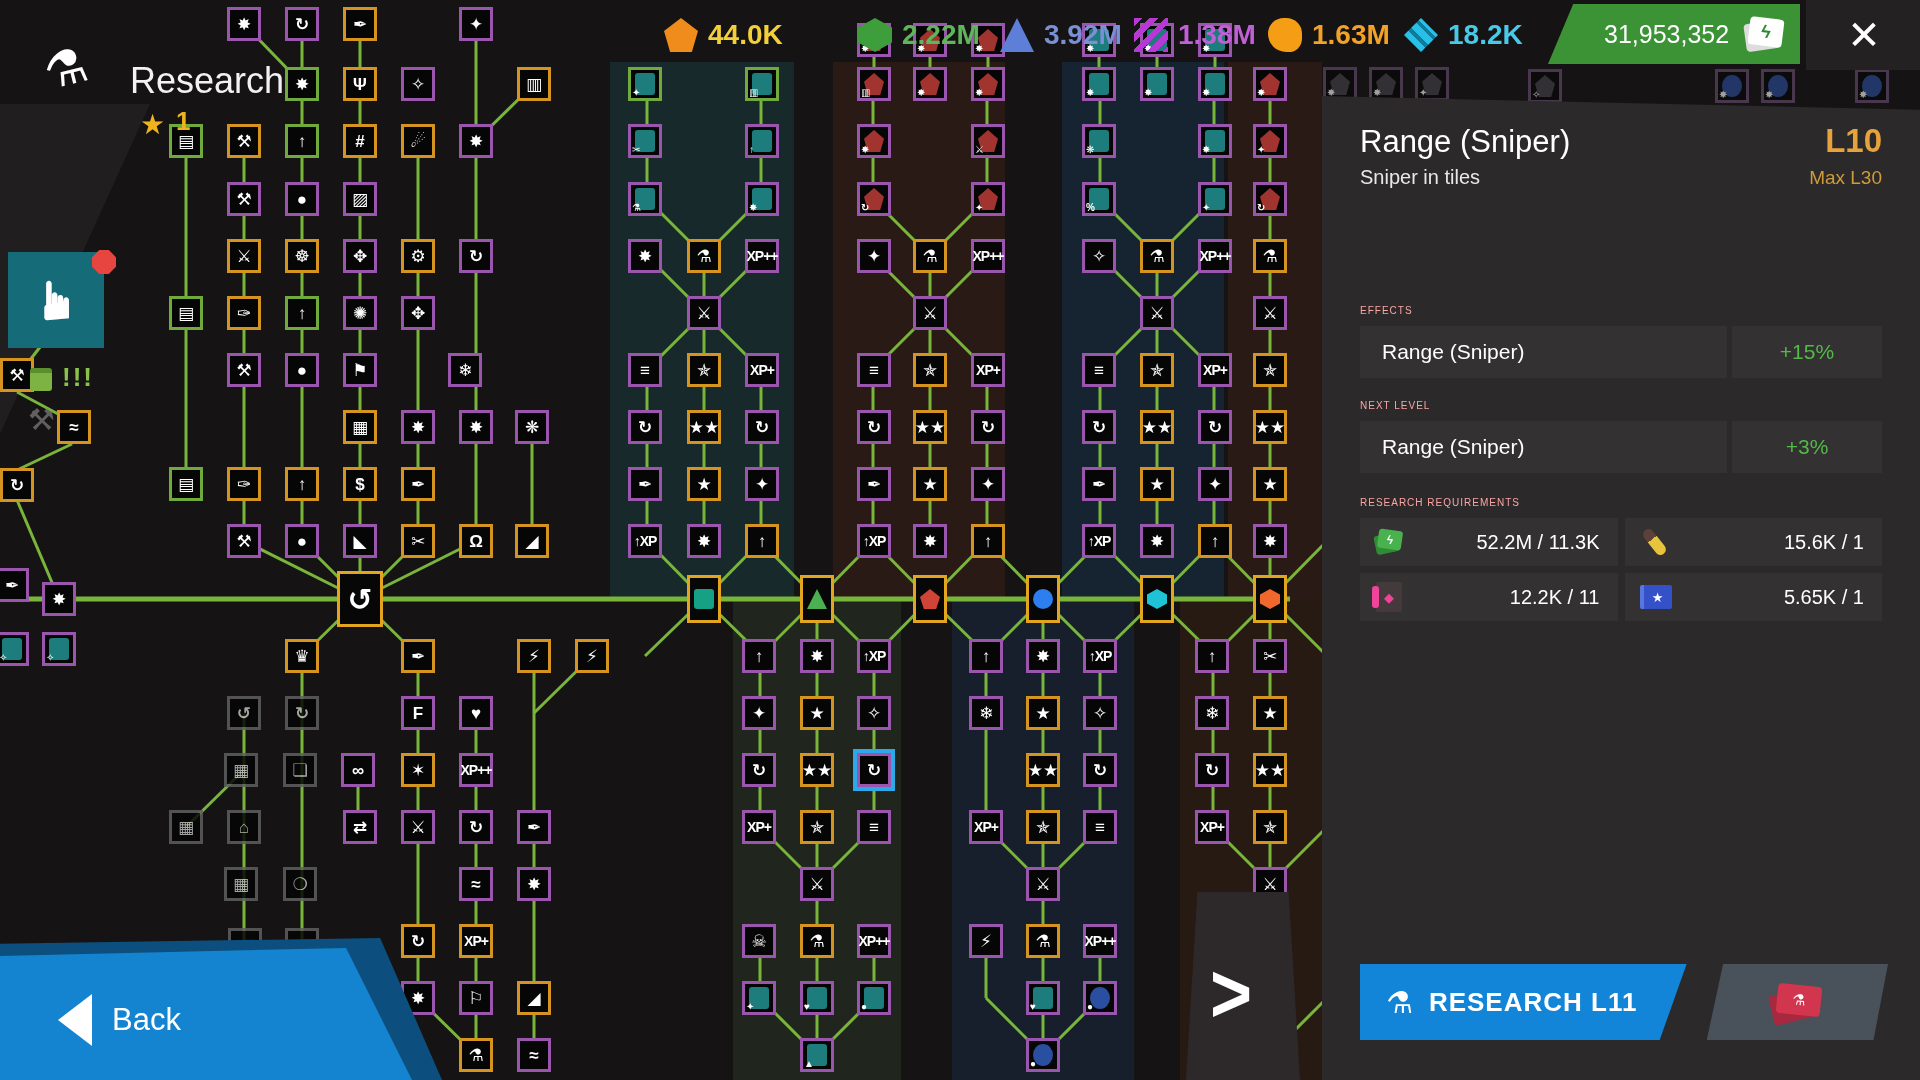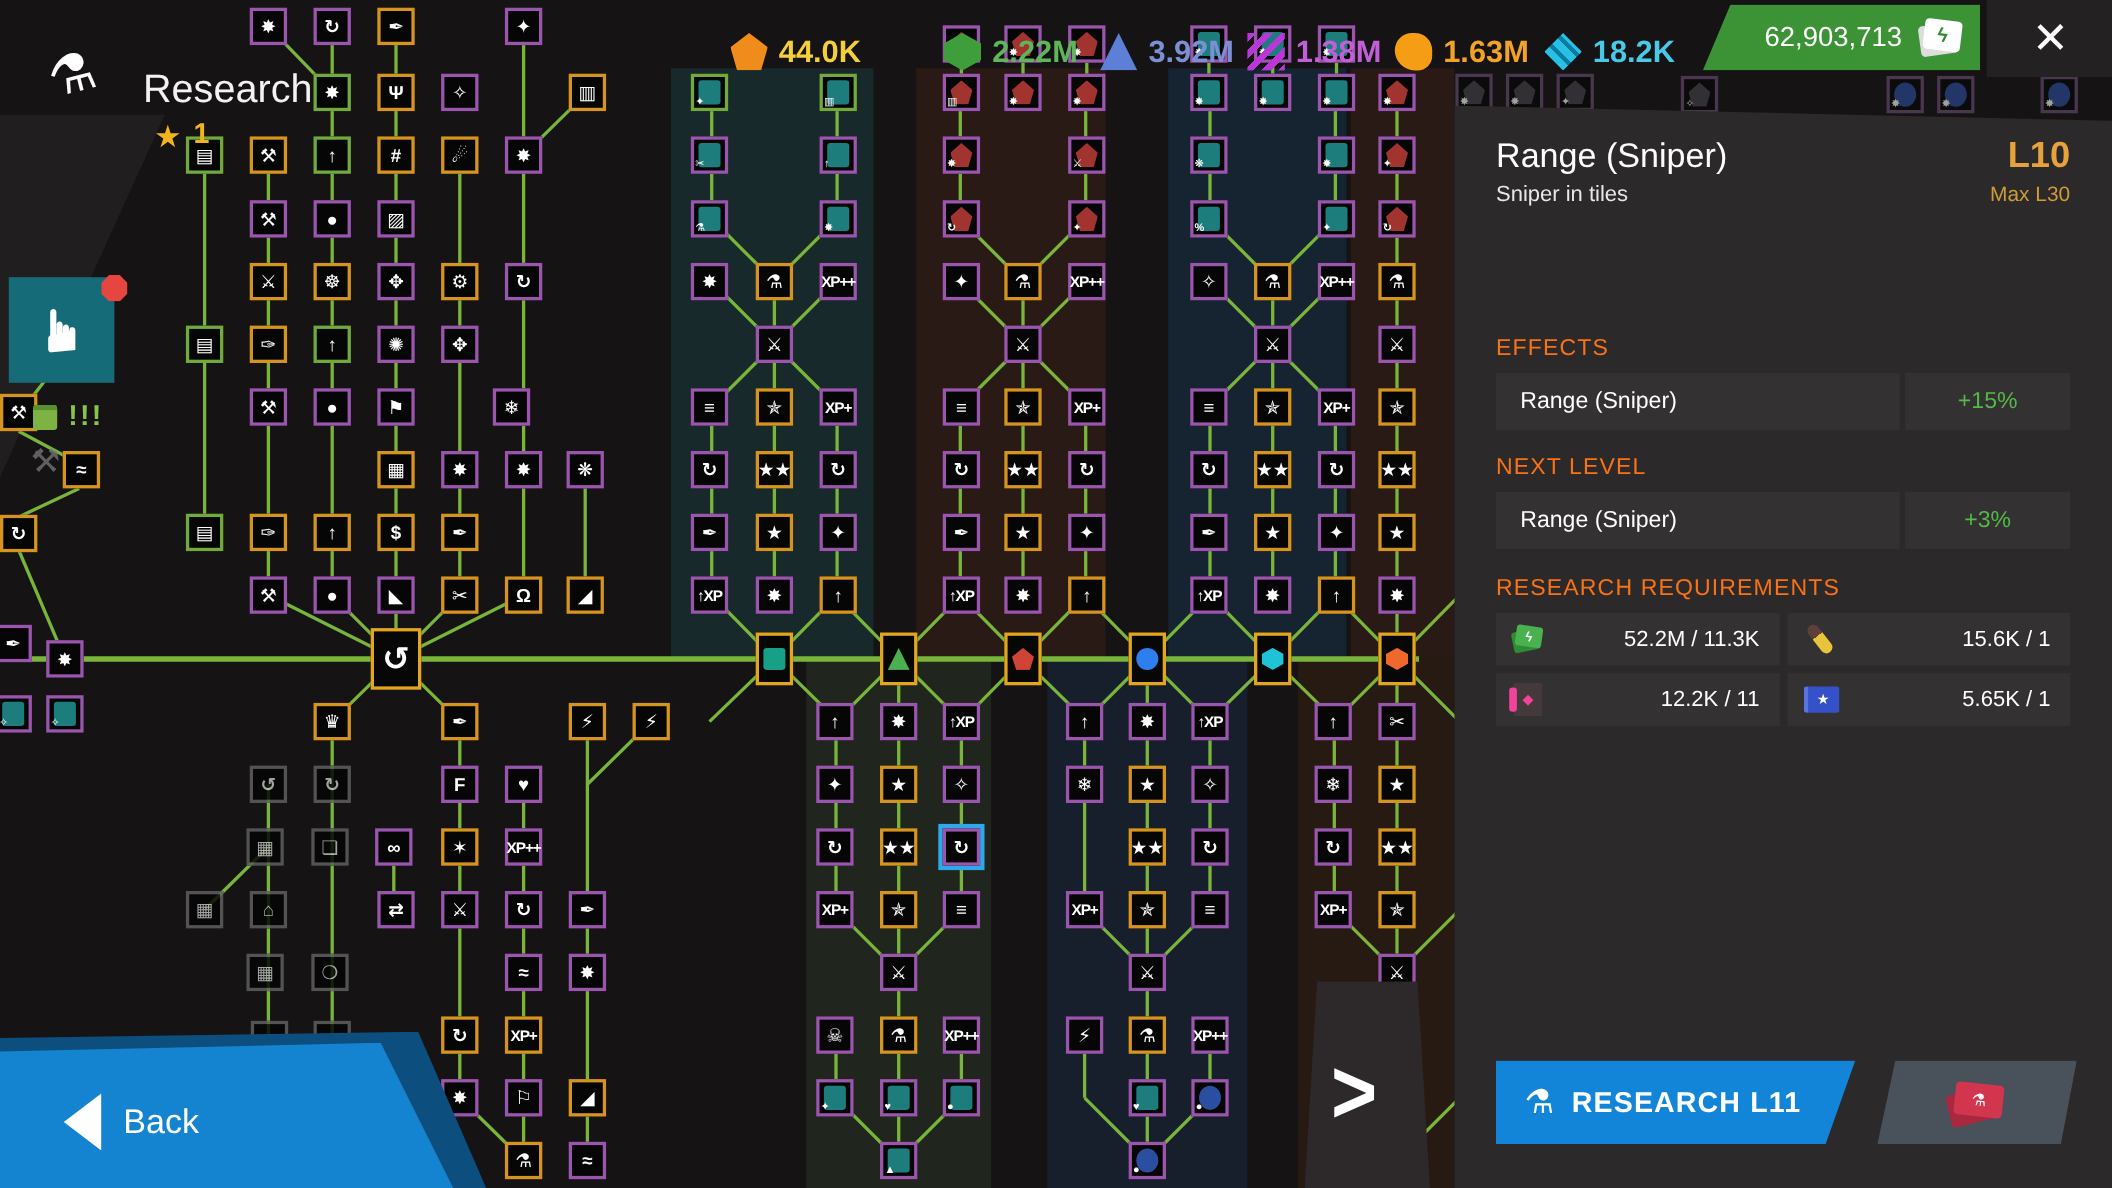--- a/index.html
+++ b/index.html
@@ -23,21 +23,21 @@
         display:flex;align-items:center;justify-content:center;box-sizing:border-box;}
   .mile .gem{width:20px;height:20px;}
   .shape-square{border-radius:3px;} 
   .shape-pentagon{clip-path:polygon(50% 0,100% 40%,81% 100%,19% 100%,0 40%);}
   .shape-triangle{clip-path:polygon(50% 0,100% 100%,0 100%);}
   .shape-circle{border-radius:50%;}
   .shape-hexagon{clip-path:polygon(50% 0,100% 28%,100% 72%,50% 100%,0 72%,0 28%);}
   .spiral{position:absolute;width:46px;height:56px;background:#070707;border:3px solid #e2a51f;z-index:3;
         display:flex;align-items:center;justify-content:center;color:#fff;font-size:30px;font-weight:bold;box-sizing:border-box;}
   
-  #topbar{position:absolute;left:0;top:12px;width:1920px;height:70px;z-index:10;}
+  #topbar{position:absolute;left:0;top:0;width:1920px;height:70px;z-index:10;}
   .cur{position:absolute;top:18px;display:flex;align-items:center;gap:10px;}
   .cur .val{font-size:28px;font-weight:bold;}
   .cicon{width:34px;height:34px;position:relative;}
   #banner{position:absolute;left:1548px;top:4px;width:252px;height:60px;background:#3c9335;
           clip-path:polygon(10% 0,100% 0,100% 100%,0 100%);display:flex;align-items:center;z-index:10;}
   #banner .amt{color:#fff;font-size:25px;margin-left:56px;}
   .cash-ic{position:relative;width:44px;height:40px;margin-left:14px;}
   .cash-ic .c1,.cash-ic .c2{position:absolute;width:34px;height:28px;background:#fff;border-radius:4px;
           display:flex;align-items:center;justify-content:center;color:#2f8c33;font-weight:bold;font-size:18px;}
   .cash-ic .c1{left:2px;top:8px;transform:rotate(-8deg);background:#ddd;}
@@ -72,21 +72,21 @@
               clip-path:polygon(10% 0,90% 0,100% 100%,0 100%);cursor:pointer;}
   #next-ch{position:absolute;left:1210px;top:952px;color:#fff;font-size:72px;font-weight:bold;z-index:16;transform:scaleY(1.15);}
   
   #panel{position:absolute;left:1322px;top:96px;width:598px;height:984px;background:#2b292a;z-index:30;
          clip-path:polygon(0 0,100% 1.4%,100% 100%,0 100%);box-sizing:border-box;padding:26px 38px 0 38px;}
   .prow{display:flex;justify-content:space-between;align-items:baseline;}
   #p-title{color:#fff;font-size:31px;}
   #p-level{color:#e6a23c;font-size:33px;font-weight:bold;}
   #p-sub{color:#e8e8e8;font-size:20px;margin-top:6px;}
   #p-max{color:#cf9b3a;font-size:19px;}
-  .sec-h{color:#f97316;font-size:21px;letter-spacing:1px;margin:0 0 10px 0;}
+  .sec-h{color:#fca5a5;font-size:10px;letter-spacing:1px;margin:0 0 10px 0;}
   #sec-effects{margin-top:116px;} #sec-next{margin-top:22px;} #sec-req{margin-top:24px;}
   .eff-row{display:flex;gap:5px;height:52px;margin-bottom:6px;}
   .eff-row .lab{flex:1;background:#343132;display:flex;align-items:center;padding-left:22px;color:#fff;font-size:21px;}
   .eff-row .val{width:150px;background:#343132;display:flex;align-items:center;justify-content:center;color:#53b948;font-size:21px;}
   #req-grid{display:grid;grid-template-columns:1fr 1fr;gap:7px;}
   .req-cell{height:48px;background:#343132;display:flex;align-items:center;padding:0 18px 0 12px;}
   .req-cell .rv{margin-left:auto;color:#fff;font-size:20px;}
   .req-cell.empty{background:transparent;}
   .ric{width:34px;height:34px;position:relative;flex:0 0 34px;}
   
@@ -1034,21 +1034,21 @@
       <div class="cur" style="left: 1268px;">
         <div class="cicon" style="background: rgb(245, 157, 20); border-radius: 50% 50% 42% 58%;"></div>
         <span class="val" style="color: rgb(242, 162, 39);">1.63M</span>
       </div>
       <div class="cur" style="left: 1404px;">
         <div class="cicon" style="background: repeating-linear-gradient(45deg, rgb(41, 192, 232) 0px, rgb(41, 192, 232) 7px, rgb(12, 125, 158) 7px, rgb(12, 125, 158) 11px); clip-path: polygon(50% 0px, 100% 50%, 50% 100%, 0px 50%);"></div>
         <span class="val" style="color: rgb(73, 200, 232);">18.2K</span>
       </div>
     </div>
   <div id="banner">
-    <span class="amt">62,903,713</span>
+    <span class="amt">31,953,352</span>
     <span class="cash-ic">
         <span class="c1"></span>
         <span class="c2">ϟ</span>
       </span>
   </div>
   <div id="close-strip"></div>
   <div id="close-x">✕</div>
 
   <div id="hdr">
     <div id="flask">⚗</div>

